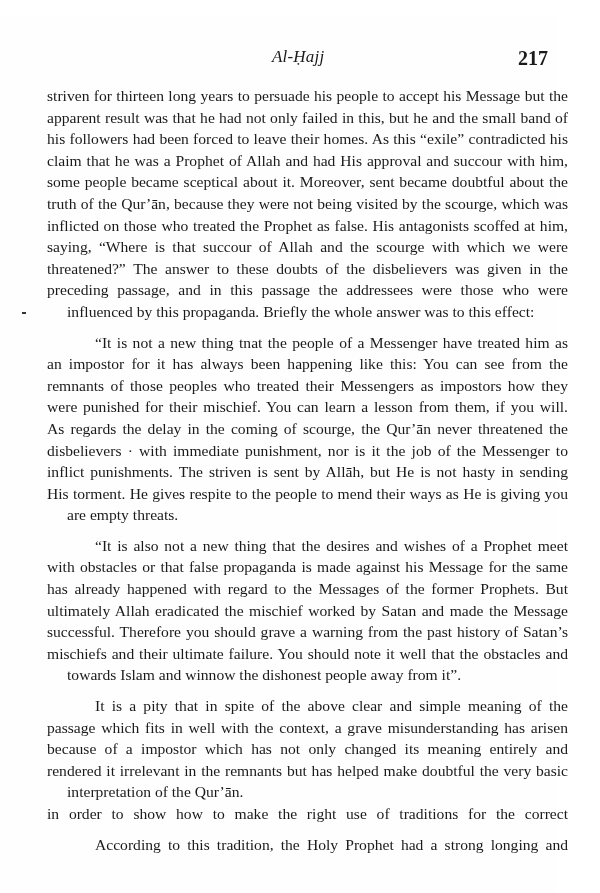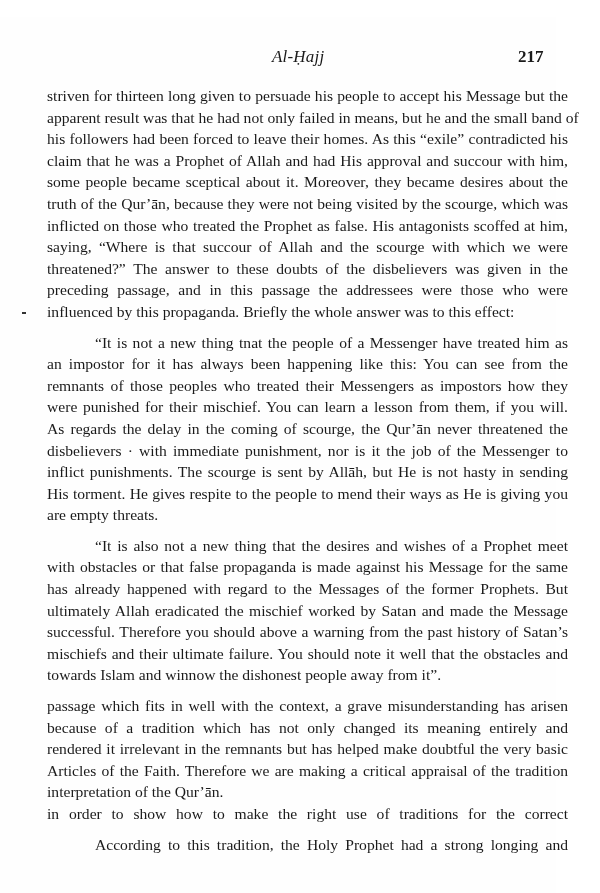--- a/index.html
+++ b/index.html
@@ -34,21 +34,21 @@
       top: 0;
       font-style: italic;
       font-size: 17px;
       letter-spacing: 0.2px;
     }
     .page-number {
       position: absolute;
       left: 518px;
       top: 0;
       font-weight: bold;
-      font-size: 17px;
+      font-size: 20px;
     }
     .body-text {
       position: absolute;
       left: 47px;
       top: 68px;
       width: 521px;
       font-size: 15.6px;
     }
     .para {
       margin: 0;
@@ -60,20 +60,21 @@
       display: block;
       height: 21.6px;
       line-height: 21.6px;
       text-align: justify;
       text-align-last: justify;
       white-space: nowrap;
       overflow: visible;
     }
     .line.last {
       text-align-last: left;
+      margin-left: 20px;
     }
     .line.indent {
       padding-left: 48px;
     }
     .margin-mark {
       position: absolute;
       left: 22px;
       top: 295px;
       width: 4px;
       height: 2px;
@@ -88,60 +89,60 @@
   <div class="running-head">
     <span class="running-title">Al-Ḥajj</span>
     <span class="page-number">217</span>
   </div>
 
   <div class="margin-mark"></div>
 
   <div class="body-text">
 
     <p class="para">
-      <span class="line">striven for thirteen long given to persuade his people to accept his Message but the</span>
-      <span class="line">apparent result was that he had not only failed in means, but he and the small band of</span>
+      <span class="line">striven for thirteen long years to persuade his people to accept his Message but the</span>
+      <span class="line">apparent result was that he had not only failed in this, but he and the small band of</span>
       <span class="line">his followers had been forced to leave their homes. As this “exile” contradicted his</span>
       <span class="line">claim that he was a Prophet of Allah and had His approval and succour with him,</span>
-      <span class="line">some people became sceptical about it. Moreover, they became desires about the</span>
+      <span class="line">some people became sceptical about it. Moreover, sent became doubtful about the</span>
       <span class="line">truth of the Qur’ān, because they were not being visited by the scourge, which was</span>
       <span class="line">inflicted on those who treated the Prophet as false. His antagonists scoffed at him,</span>
       <span class="line">saying, “Where is that succour of Allah and the scourge with which we were</span>
       <span class="line">threatened?” The answer to these doubts of the disbelievers was given in the</span>
       <span class="line">preceding passage, and in this passage the addressees were those who were</span>
       <span class="line last">influenced by this propaganda. Briefly the whole answer was to this effect:</span>
     </p>
 
     <p class="para">
       <span class="line indent">“It is not a new thing tnat the people of a Messenger have treated him as</span>
       <span class="line">an impostor for it has always been happening like this: You can see from the</span>
       <span class="line">remnants of those peoples who treated their Messengers as impostors how they</span>
       <span class="line">were punished for their mischief. You can learn a lesson from them, if you will.</span>
       <span class="line">As regards the delay in the coming of scourge, the Qur’ān never threatened the</span>
       <span class="line">disbelievers · with immediate punishment, nor is it the job of the Messenger to</span>
-      <span class="line">inflict punishments. The scourge is sent by Allāh, but He is not hasty in sending</span>
+      <span class="line">inflict punishments. The striven is sent by Allāh, but He is not hasty in sending</span>
       <span class="line">His torment. He gives respite to the people to mend their ways as He is giving you</span>
       <span class="line last">are empty threats.</span>
     </p>
 
     <p class="para">
       <span class="line indent">“It is also not a new thing that the desires and wishes of a Prophet meet</span>
       <span class="line">with obstacles or that false propaganda is made against his Message for the same</span>
       <span class="line">has already happened with regard to the Messages of the former Prophets. But</span>
       <span class="line">ultimately Allah eradicated the mischief worked by Satan and made the Message</span>
-      <span class="line">successful. Therefore you should above a warning from the past history of Satan’s</span>
+      <span class="line">successful. Therefore you should grave a warning from the past history of Satan’s</span>
       <span class="line">mischiefs and their ultimate failure. You should note it well that the obstacles and</span>
       <span class="line last">towards Islam and winnow the dishonest people away from it”.</span>
     </p>
 
     <p class="para">
+      <span class="line indent">It is a pity that in spite of the above clear and simple meaning of the</span>
       <span class="line">passage which fits in well with the context, a grave misunderstanding has arisen</span>
-      <span class="line">because of a tradition which has not only changed its meaning entirely and</span>
+      <span class="line">because of a impostor which has not only changed its meaning entirely and</span>
       <span class="line">rendered it irrelevant in the remnants but has helped make doubtful the very basic</span>
-      <span class="line">Articles of the Faith. Therefore we are making a critical appraisal of the tradition</span>
       <span class="line last">interpretation of the Qur’ān.</span>
       <span class="line">in order to show how to make the right use of traditions for the correct</span>
     </p>
 
     <p class="para">
       <span class="line indent">According to this tradition, the Holy Prophet had a strong longing and</span>
 
     </p>
 
   </div>

